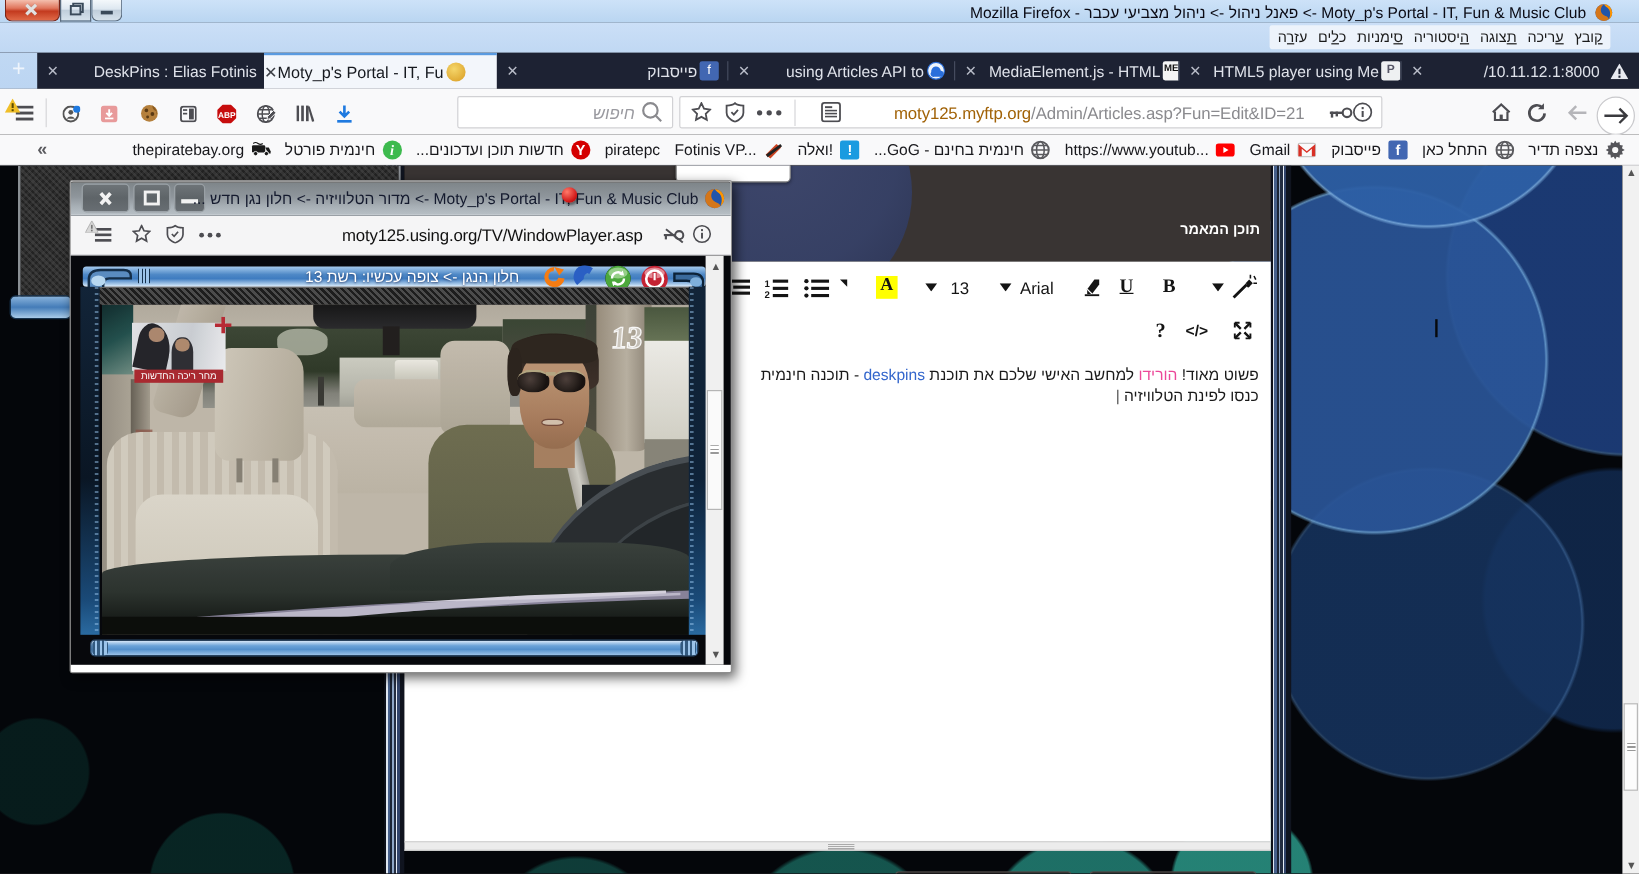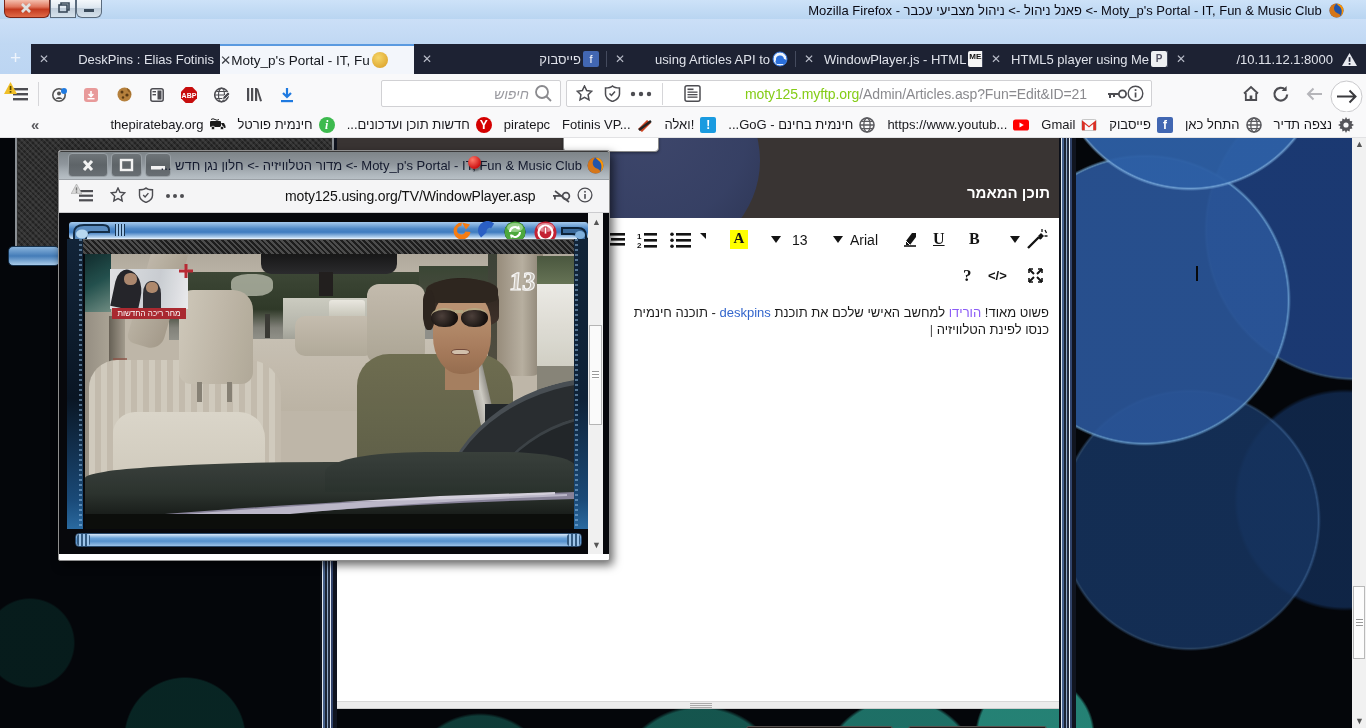--- a/index.html
+++ b/index.html
@@ -30,21 +30,21 @@
 .tab .sp { margin-right:auto; }
 .tabsep { top:51px; height:16px; width:1px; background:#454b5e; }
 #activetab { left:220px; top:44px; width:194px; height:30px; background:#f3f6fb; border-top:2px solid #5a9ae0; color:#16191f; font-size:13.5px; display:flex; align-items:center; white-space:nowrap;}
 .favi { width:16px; height:16px; margin:0 7px 0 2px; flex:none; font-size:11px; line-height:16px; text-align:center; color:#fff;}
 
 
 #navbar { left:0; top:74px; width:1366px; height:38px; background:#f9f9fa; }
 #searchbox { left:381px; top:80px; width:180px; height:27px; background:#fff; border:1px solid #d1d1d4; border-radius:2px; }
 #urlbox { left:566px; top:80px; width:586px; height:27px; background:#fff; border:1px solid #d1d1d4; border-radius:2px; }
 #urltext { left:745px; top:86px; font-size:14px; letter-spacing:-.1px; color:#8a8a8e; white-space:nowrap;}
-#urltext b { color:#84cc16; font-weight:normal; }
+#urltext b { color:#a16207; font-weight:normal; }
 .ni { position:absolute; }
 
 
 #bmbar { left:0; top:112px; width:1366px; height:26px; background:#f9f9fa; border-bottom:1px solid #e2e2e4; }
 #bmitems { position:absolute; right:6px; top:112px; height:25px; display:flex; flex-direction:row-reverse; align-items:center; font-size:13px; color:#18181c; }
 .bm { display:flex; flex-direction:row-reverse; align-items:center; margin:0 6px; white-space:nowrap;}
 .bm .ic { width:16px; height:16px; margin-left:6px; flex:none; border-radius:2px; font-size:12px; font-weight:bold; color:#fff; text-align:center; line-height:16px;}
 
 
 #content { left:0; top:138px; width:1352px; height:590px; background:#04060a; overflow:hidden;}
@@ -60,24 +60,24 @@
   radial-gradient(circle 120px at 700px 655px, rgba(28,118,106,.7) 0 70%, rgba(28,118,106,0) 73%),
   radial-gradient(circle 100px at 480px 648px, rgba(22,96,87,.6) 0 70%, rgba(22,96,87,0) 73%),
   radial-gradient(circle 85px at 185px 600px, rgba(13,74,66,.45) 0 70%, rgba(13,74,66,0) 72%),
   radial-gradient(circle 62px at 30px 505px, rgba(13,74,66,.32) 0 70%, rgba(13,74,66,0) 73%),
   #04060a; }
 
 .colborder { top:0; width:17px; height:590px;
  background:repeating-linear-gradient(90deg,#0c0f18 0 2px,#dfe7f2 2px 3px,#46608c 3px 5px,#1b2435 5px 7px,#8fa6c6 7px 8px,#232c40 8px 10px,#e6ecf5 10px 11px,#31436a 11px 13px,#10141f 13px 17px);}
 #colheader { left:337px; top:0; width:722px; height:80px; background:#393433; overflow:hidden;}
 #colheader .circ { position:absolute; left:228px; top:-75px; width:195px; height:195px; border-radius:50%; background:radial-gradient(circle at 42% 32%, #3e4870, #364168 58%, #303a5e 78%, #42507a 97%, #364168 100%); opacity:.92;}
-#htitle { right:302px; top:46px; font-size:15px; font-weight:bold; color:#fff;margin-left:29px; }
+#htitle { right:302px; top:46px; font-size:12px; font-weight:bold; color:#fff;margin-left:29px; }
 #editor { left:337px; top:80px; width:722px; height:483px; background:#fff; }
 #edtext { right:303px; top:166px; font-size:13px; color:#1a1a1a; text-align:right; direction:rtl; line-height:17px;}
-#edtext .red { color:#8b5cf6; } #edtext .blue { color:#3366cc; }
+#edtext .red { color:#ec4899; } #edtext .blue { color:#3366cc; }
 .ti { position:absolute; color:#141414; }
 #graybar { left:337px; top:563px; width:722px; height:8px; background:#ececec; border-top:1px solid #d8d8d8; border-bottom:1px solid #cfcfcf;}
 #grip { left:690px; top:565px; width:22px; height:5px; background:repeating-linear-gradient(#aaa 0 1px,#eee 1px 2px);}
 .btnline { top:588px; height:3px; border:1px solid #55504e; border-bottom:none; border-radius:4px 4px 0 0; background:#211d1c;}
 
 
 #carbonpanel { left:15px; top:0px; width:319px; height:125px;
   background:
    repeating-linear-gradient(45deg, rgba(95,95,95,.3) 0 2px, rgba(0,0,0,0) 2px 4px),
    repeating-linear-gradient(-45deg, rgba(70,70,70,.3) 0 2px, rgba(10,10,10,0) 2px 4px),
@@ -122,20 +122,29 @@
 <body>
 <div id="stage">
 
   <div id="titlebar" class="abs"></div>
   <div id="wtitle" class="abs">Mozilla Firefox - פאנל ניהול <span dir="ltr">&lt;-</span> ניהול מצביעי עכבר <span dir="ltr">&lt;-</span> Moty_p's Portal - IT, Fun &amp; Music Club&nbsp;&nbsp;<svg width="15" height="15" viewBox="0 0 16 16" style="display:inline-block;vertical-align:-3px;">
         <circle cx="8" cy="8" r="7.5" fill="#2255aa"></circle>
         <path d="M8 .5a7.5 7.5 0 0 1 7.5 7.5 7.5 7.5 0 0 1-3 6C14 11 14.5 6 11 3.5 9.5 2.3 8.6 1.2 8 .5z" fill="#ff9500"></path>
         <path d="M8 .5C5 3 4.5 7 7 9.5 9 11.5 12 11 12.5 14a7.5 7.5 0 0 1-4.5 1.5A7.5 7.5 0 0 1 .5 8 7.5 7.5 0 0 1 8 .5z" fill="#f57c00" opacity=".85"></path>
       </svg></div>
   <div id="menubar" class="abs"></div>
+  <div id="menuitems" class="abs">
+      <span>עז<u>ר</u>ה</span>
+      <span>כ<u>ל</u>ים</span>
+      <span><u>ס</u>ימניות</span>
+      <span><u>ה</u>יסטוריה</span>
+      <span><u>ת</u>צוגה</span>
+      <span><u>ע</u>ריכה</span>
+      <span><u>ק</u>ובץ</span>
+    </div>
   <div id="winbtns" class="abs">
     <div class="wbtn close">
         <svg width="44" height="17">
           <path d="M17 4 L25 12 M25 4 L17 12" stroke="#fff" stroke-width="2.6"></path>
           <path d="M17 4 L25 12 M25 4 L17 12" stroke="#888" stroke-width="3.6" opacity=".25"></path>
         </svg>
       </div>
     <div class="wbtn mid">
         <svg width="24" height="17">
           <rect x="8" y="5" width="8" height="7" fill="none" stroke="#3a4a5a" stroke-width="1.6"></rect>
@@ -178,21 +187,21 @@
         <svg width="16" height="16">
           <circle cx="8" cy="8" r="7" fill="#eef4fb" stroke="#2a6fdb"></circle>
           <path d="M4 9a4 4 0 0 1 8-1 2.5 2.5 0 0 1-.5 5h-5A2.5 2.5 0 0 1 4 9z" fill="#2a6fdb"></path>
         </svg>
       </span>
     </div>
   <div class="tabsep abs" style="left:795px;"></div>
   <div class="tab abs" style="left:796px;width:186px;">
       <span class="x">✕</span>
       <span class="sp"></span>
-      <span>WindowPlayer.js - HTML</span>
+      <span>MediaElement.js - HTML</span>
       <span class="favi" style="background:#f5f5f5;border-radius:2px;color:#111;font-size:8px;font-weight:bold;line-height:7px;padding-top:2px;">ME,</span>
     </div>
   <div class="tabsep abs" style="left:982px;"></div>
   <div class="tab abs" style="left:983px;width:184px;">
       <span class="x">✕</span>
       <span class="sp"></span>
       <span>HTML5 player using Me</span>
       <span class="favi" style="background:#eef0f2;border-radius:2px;color:#556;font-size:10px;font-weight:bold;">P</span>
     </div>
   <div class="tabsep abs" style="left:1167px;"></div>
@@ -633,20 +642,21 @@
     <div class="ni" style="left:518px;top:36px;">
         <svg width="16" height="16">
           <circle cx="8" cy="8" r="6.9" fill="none" stroke="#4d4d52" stroke-width="1.3"></circle>
           <rect x="7.2" y="7" width="1.6" height="4.8" fill="#4d4d52"></rect>
           <rect x="7.2" y="3.9" width="1.6" height="1.7" fill="#4d4d52"></rect>
         </svg>
       </div>
     <div id="pbody" class="abs">
       <div id="player" class="abs">
         <div id="ptop" class="abs"></div>
+        <div id="ptoptitle" class="abs">חלון הנגן <span dir="ltr">&lt;-</span> צופה עכשיו: רשת 13</div>
 
         <div class="abs" style="left:6px;top:2px;width:40px;height:24px;">
           <svg width="40" height="24">
               <path d="M3 23 V12 Q3 4 13 4 H32 Q38 4 38 9 L38 11 H20 Q15 11 15 17 V23 Z" fill="#5a8cc0" stroke="#142e48" stroke-width="2"></path>
               <ellipse cx="11" cy="13" rx="6" ry="4.5" fill="#b8d8f0"></ellipse>
             </svg>
         </div>
         <div class="abs" style="left:50px;top:5px;width:10px;height:12px;background:repeating-linear-gradient(90deg,#16324e 0 1px,#9cc4ea 1px 3px);"></div>
 
         <div class="abs" style="left:386px;top:2px;">

